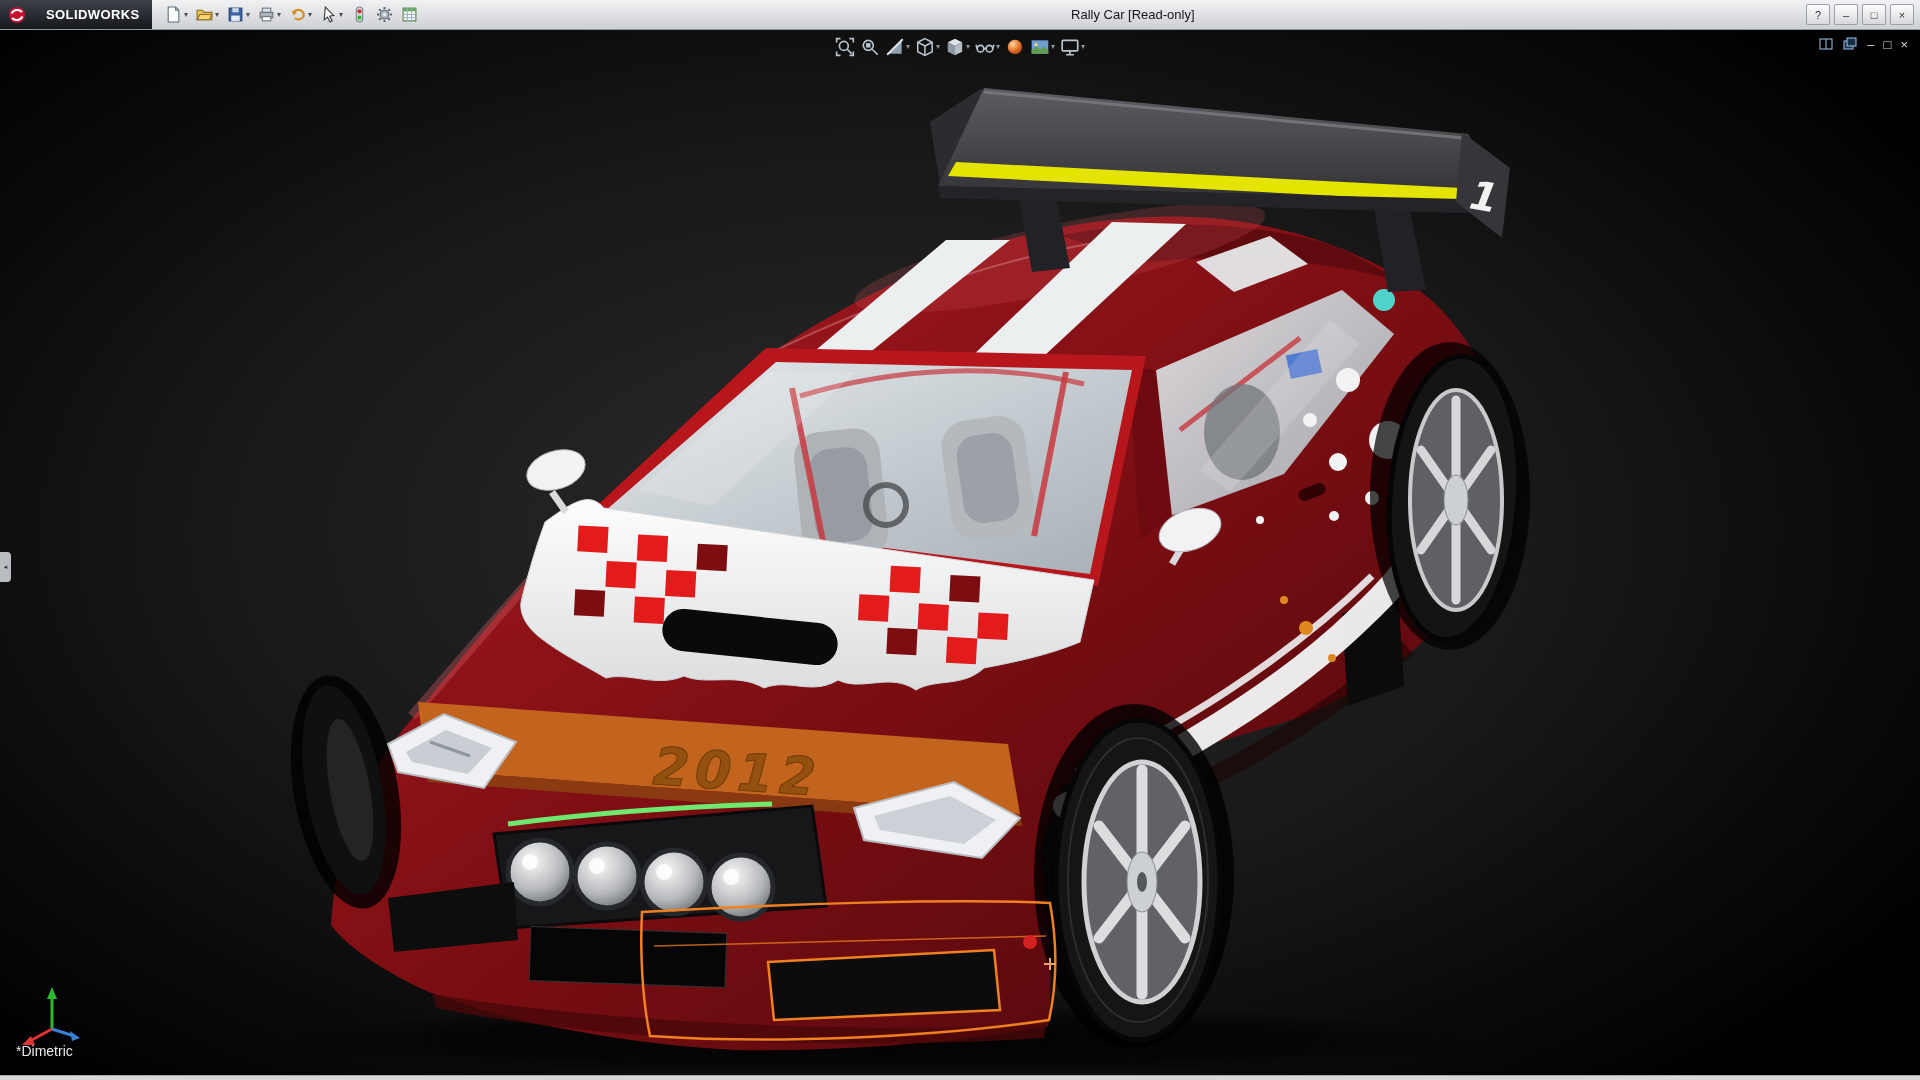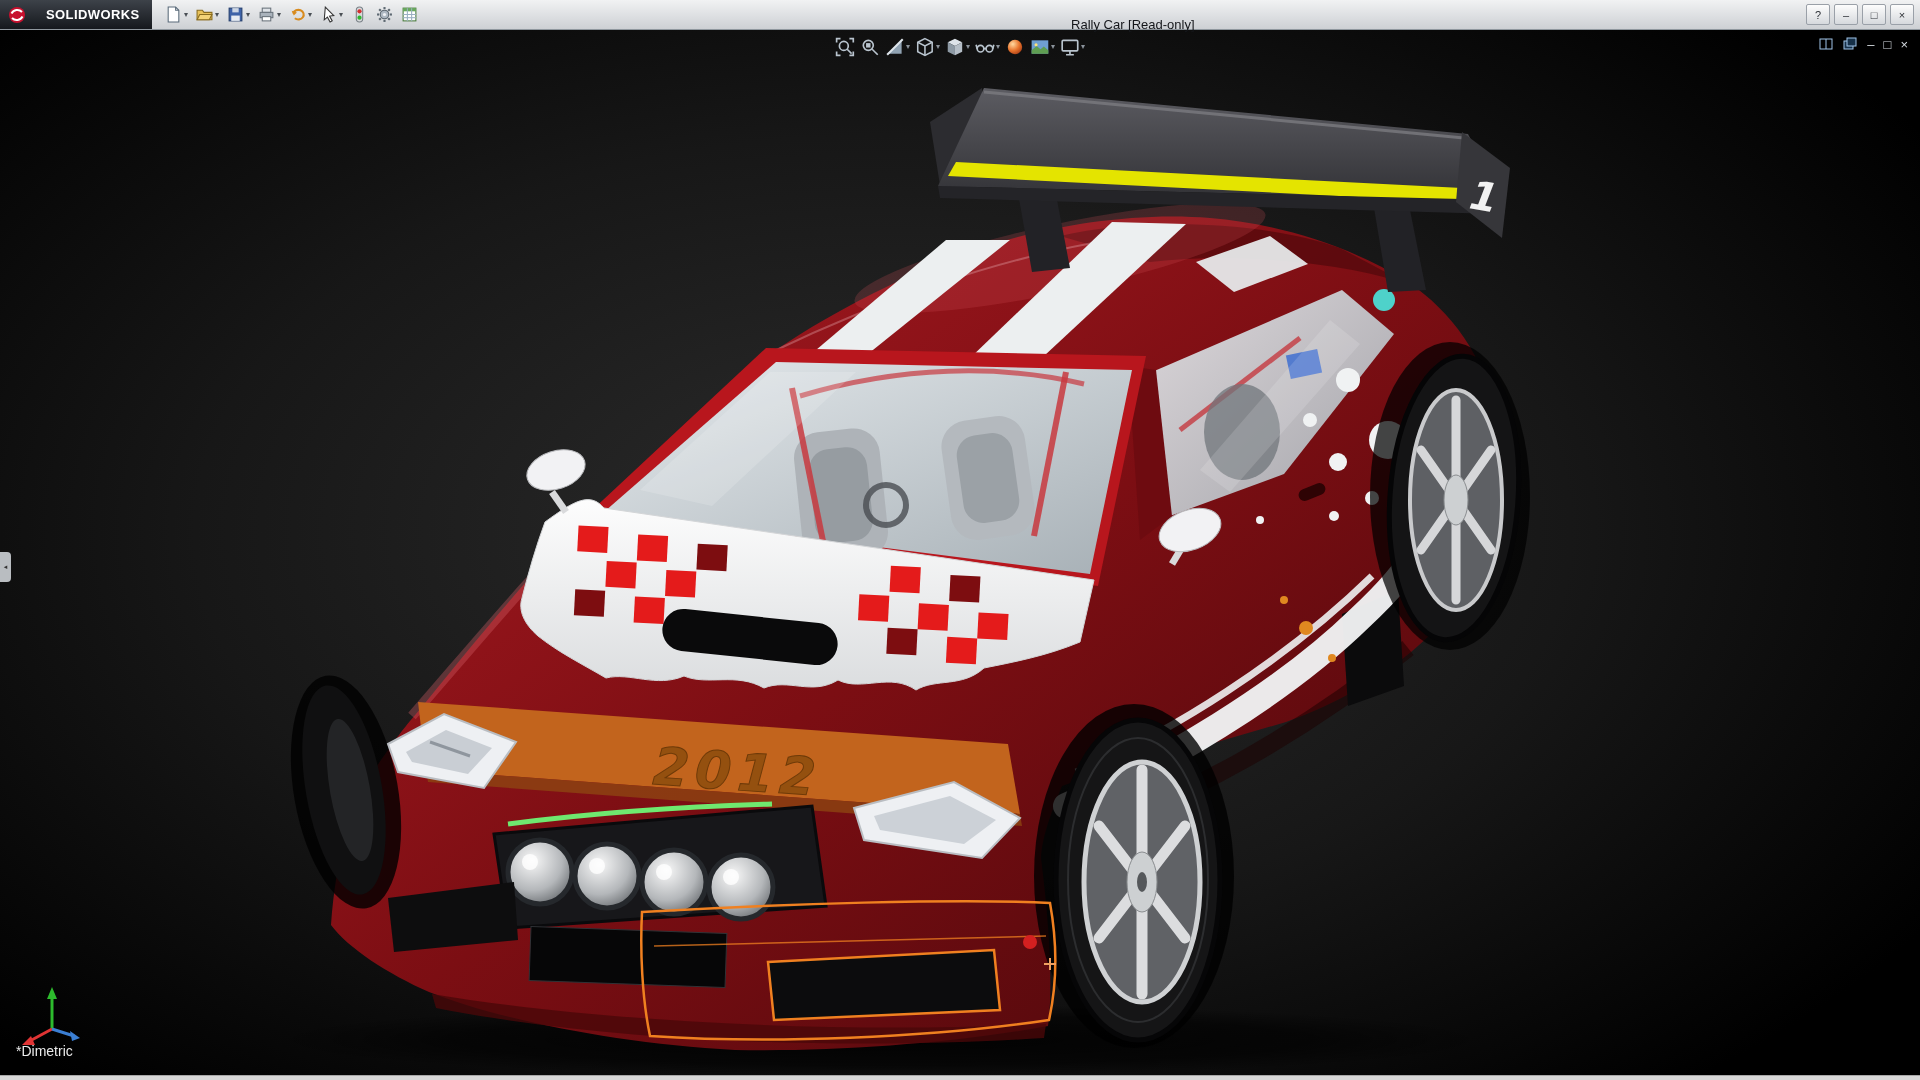--- a/index.html
+++ b/index.html
@@ -11,21 +11,21 @@
               background:linear-gradient(#f1f2f3,#cdd0d4);
               border-bottom:1px solid #8f979e; display:flex; align-items:center; }
   .brand { height:100%; min-width:152px; background:linear-gradient(#3d4249,#15181d);
            color:#fff; display:flex; align-items:center; gap:20px; padding:0 12px 0 8px;
            font-weight:bold; font-size:13px; letter-spacing:.4px; }
   .tools { display:flex; align-items:center; margin-left:10px; gap:2px; }
   .tbtn { display:flex; align-items:center; background:transparent; border:1px solid transparent;
           border-radius:2px; padding:2px 2px; height:26px; }
   .tbtn svg { width:17px; height:17px; display:block; }
   .caret { font-size:8px; color:#4a4f55; margin-left:2px; line-height:1; }
-  .title { position:absolute; left:59%; transform:translateX(-50%); top:17px;
+  .title { position:absolute; left:59%; transform:translateX(-50%); top:7px;
            font-size:13px; color:#14161a; white-space:nowrap; }
   .winctl { position:absolute; right:6px; top:4px; display:flex; gap:4px; }
   .wbtn { width:24px; height:21px; background:linear-gradient(#fdfdfd,#d6d9dd);
           border:1px solid #9aa0a8; border-radius:2px; font-size:11px; color:#2c3036;
           display:flex; align-items:center; justify-content:center; }
 
   
   .viewport { position:absolute; top:30px; left:0; right:0; bottom:5px;
               background:radial-gradient(ellipse 1250px 720px at 46% 48%, #2c2c2c 0%, #171717 55%, #000 100%);
               overflow:hidden; }

